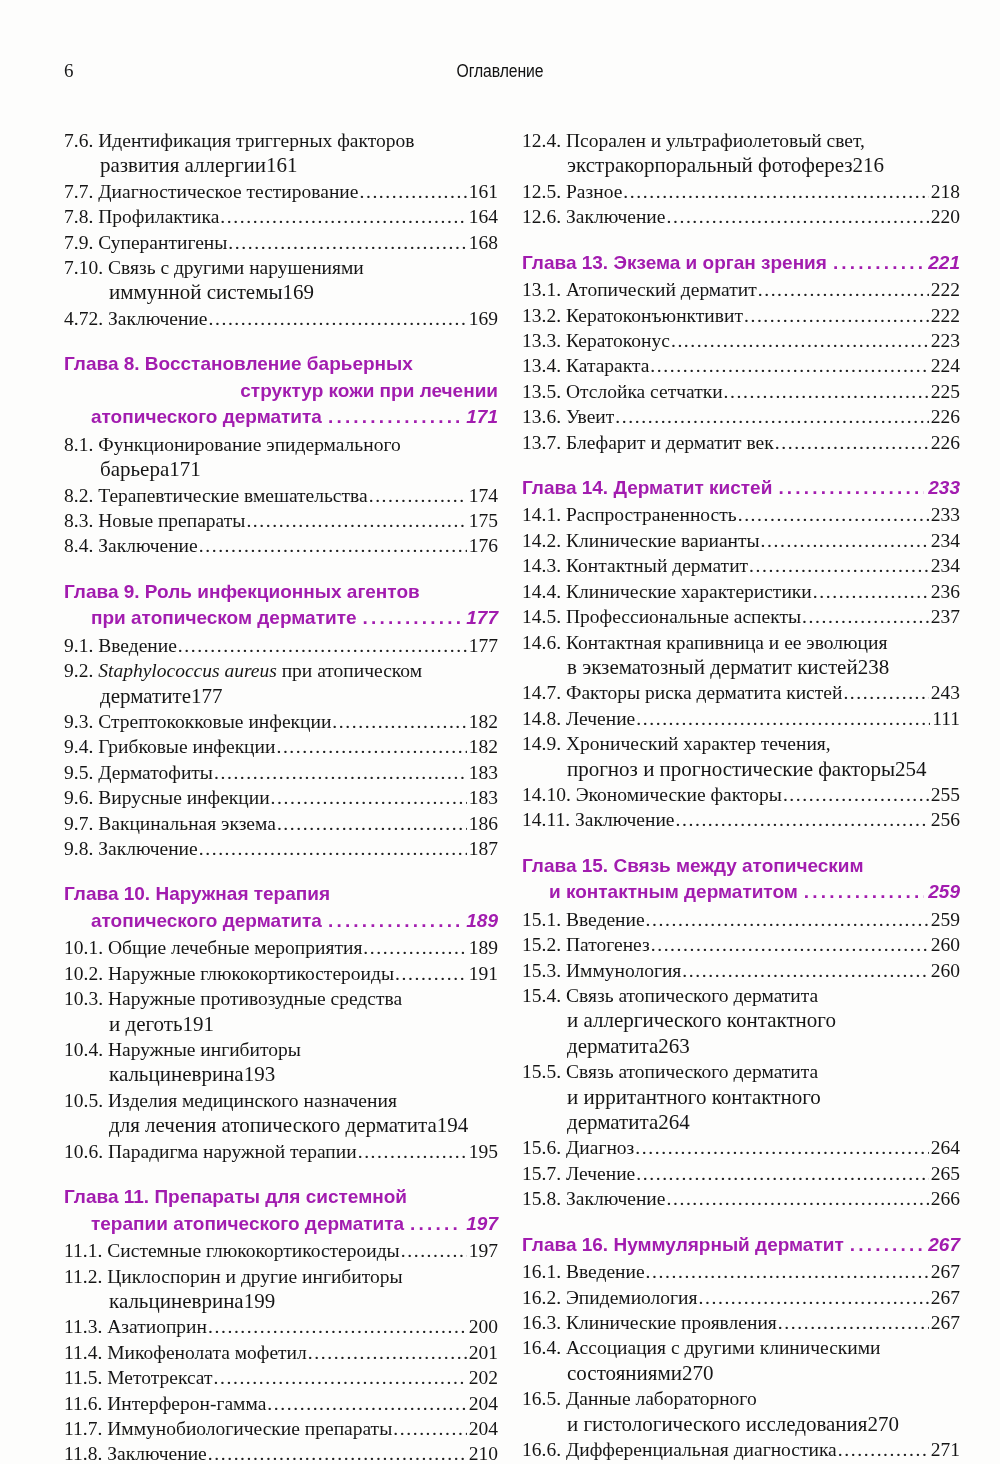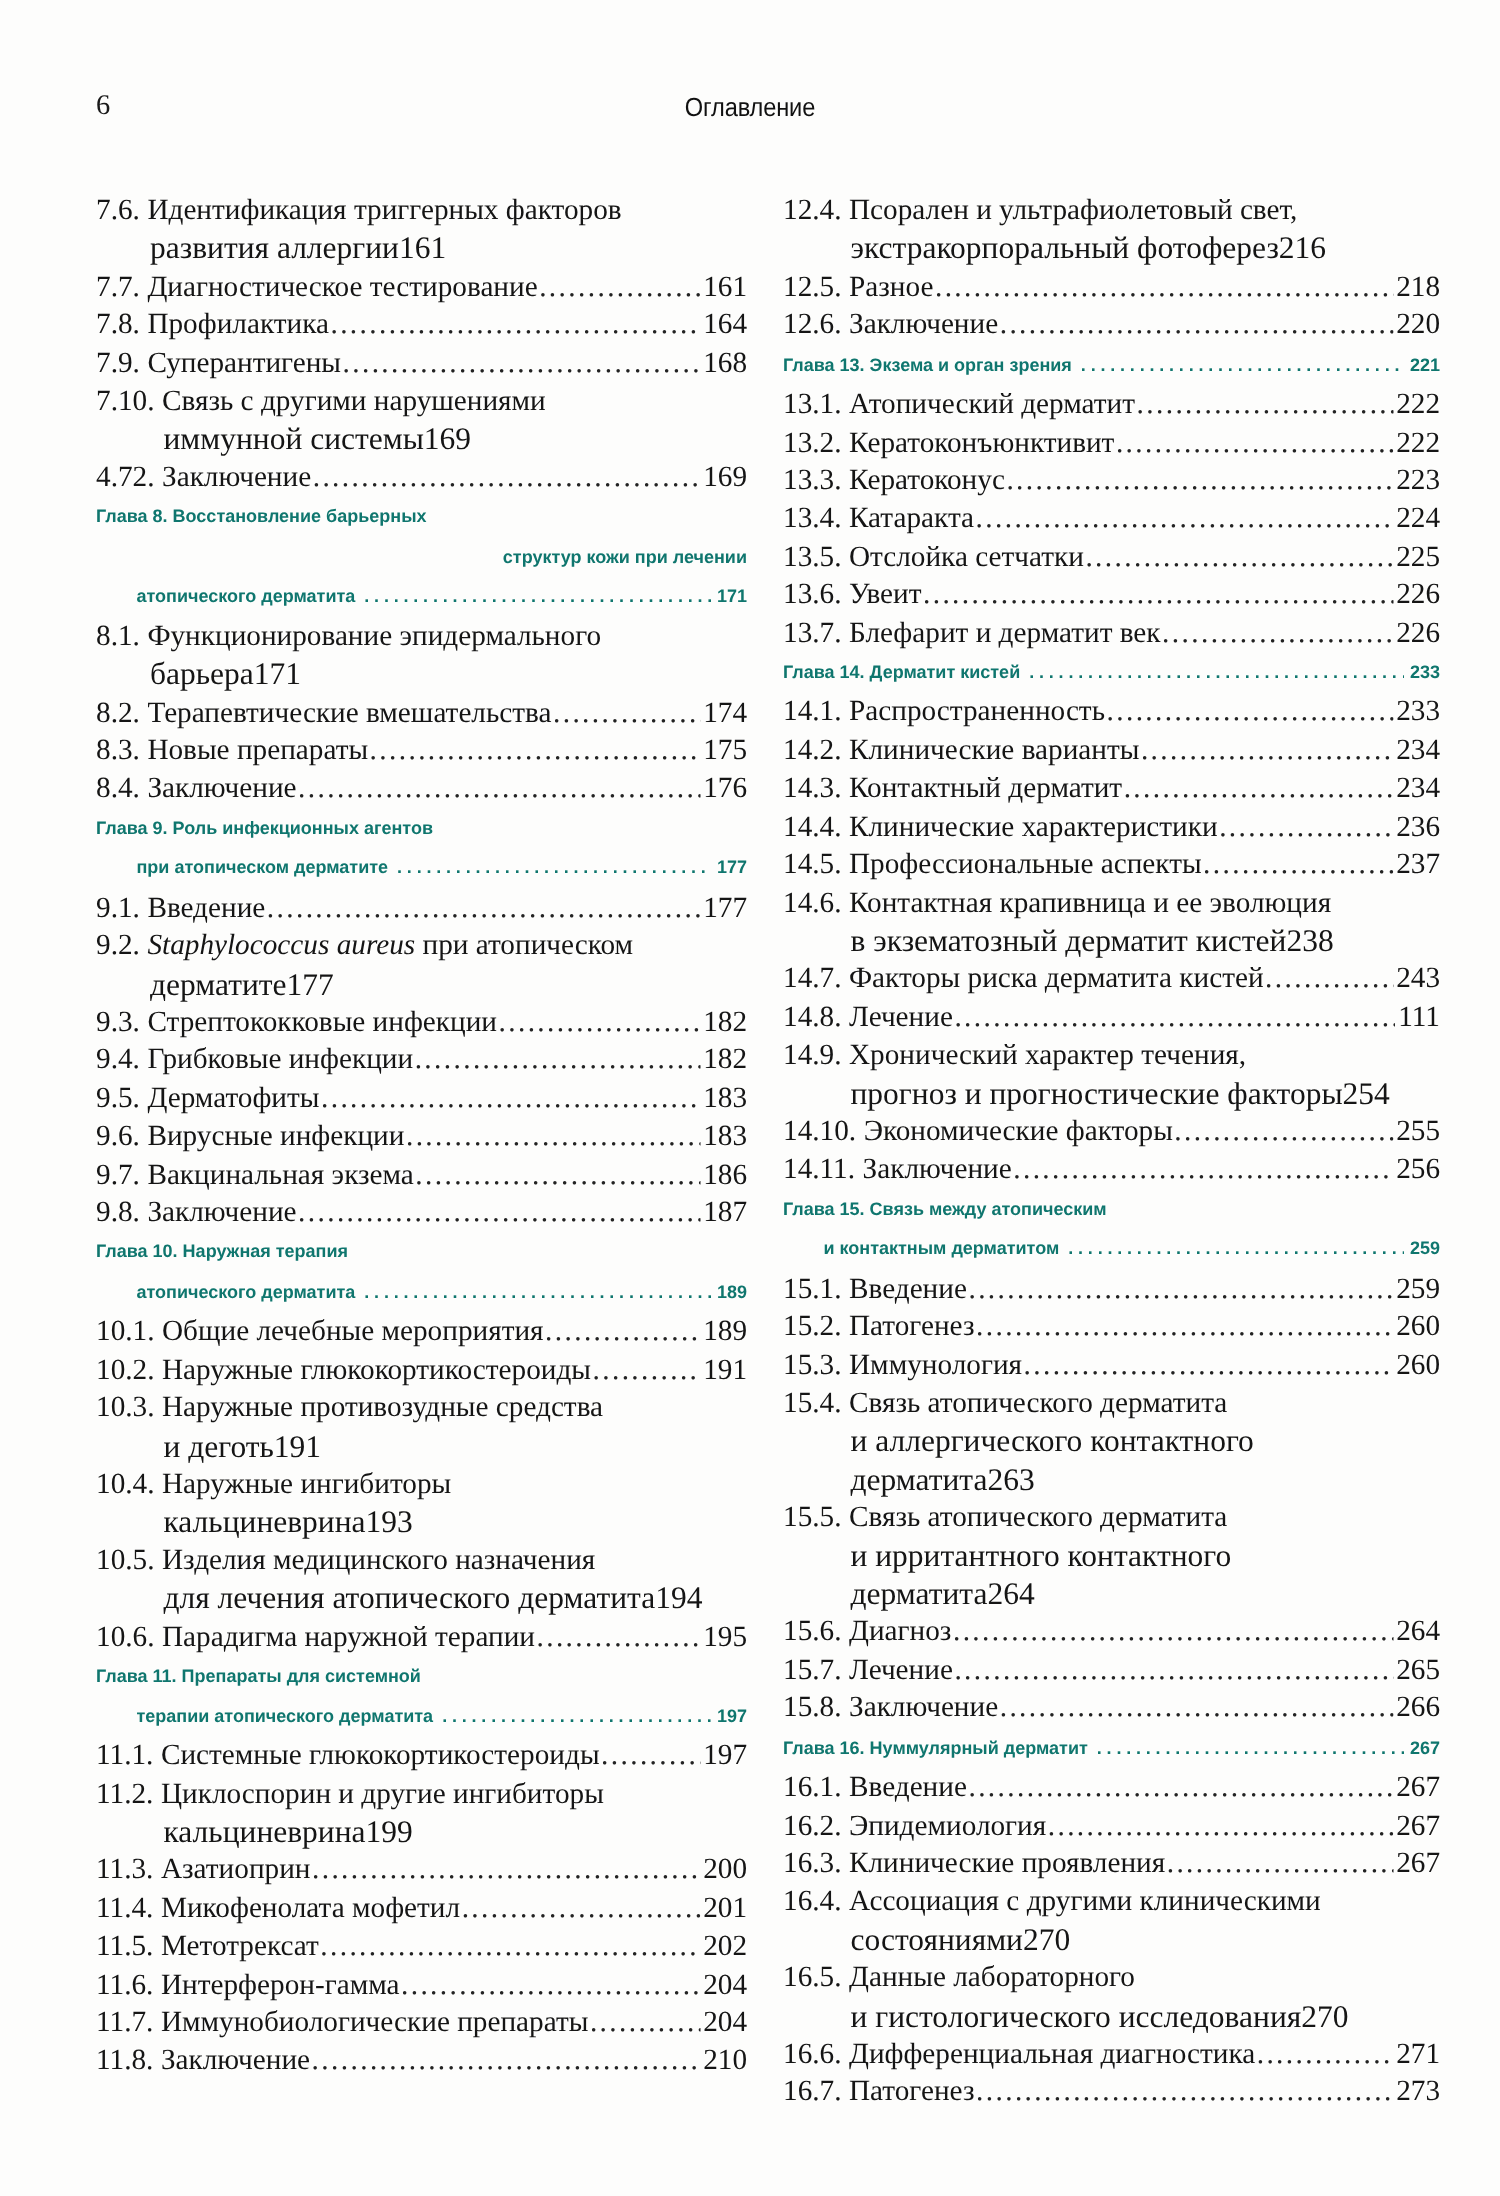--- a/index.html
+++ b/index.html
@@ -117,43 +117,44 @@
   .cont .indent { flex: 0 0 auto; }
 
   
   .ind-1 { width: 36px; }
   .ind-2 { width: 45px; }
 
   
   .chapter {
     font-family: "Liberation Sans", "DejaVu Sans", sans-serif;
     font-weight: bold;
-    font-size: 12px;
+    font-size: 19px;
     line-height: 26.5px;
-    color: #0f766e;
+    color: #a21caf;
+    margin-top: 20px;
     margin-bottom: 1px;
   }
   .chapter .cline {
     display: flex;
     align-items: baseline;
     white-space: nowrap;
   }
   .chapter .cline.second { padding-left: 27px; justify-content: flex-end; }
   .chapter .ctext { flex: 0 0 auto; }
   .chapter .leader {
     flex: 1 1 auto;
     overflow: hidden;
     white-space: nowrap;
     margin: 0 4px 0 6px;
     letter-spacing: 3.2px;
   }
   .chapter .leader::after {
     content: ".........................................................................................";
   }
-  .chapter .pg { flex: 0 0 auto; }
+  .chapter .pg { flex: 0 0 auto; font-style: italic; }
 </style>
 </head>
 <body>
 
 <div class="page">
 
   <div class="running-head">
     <div class="folio">6</div>
     <div class="head-title">Оглавление</div>
   </div>

